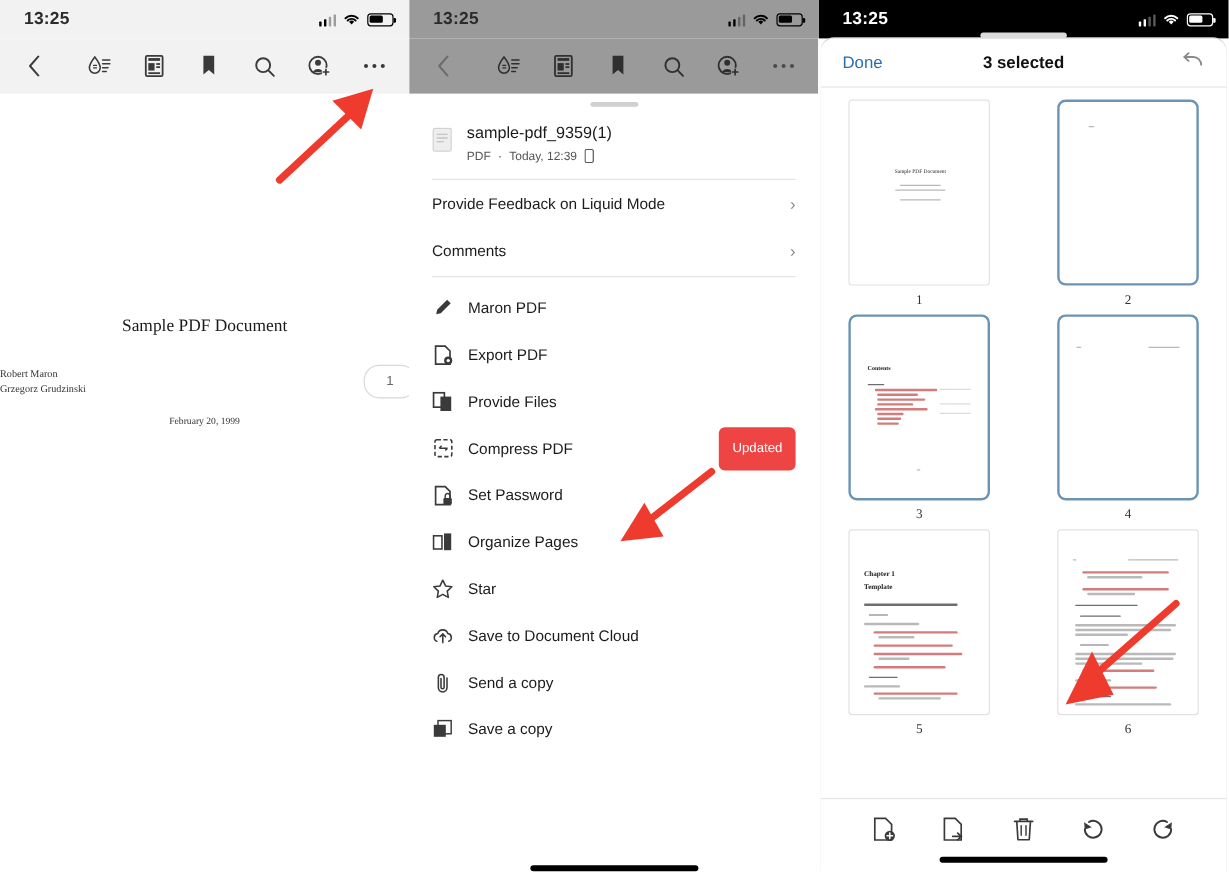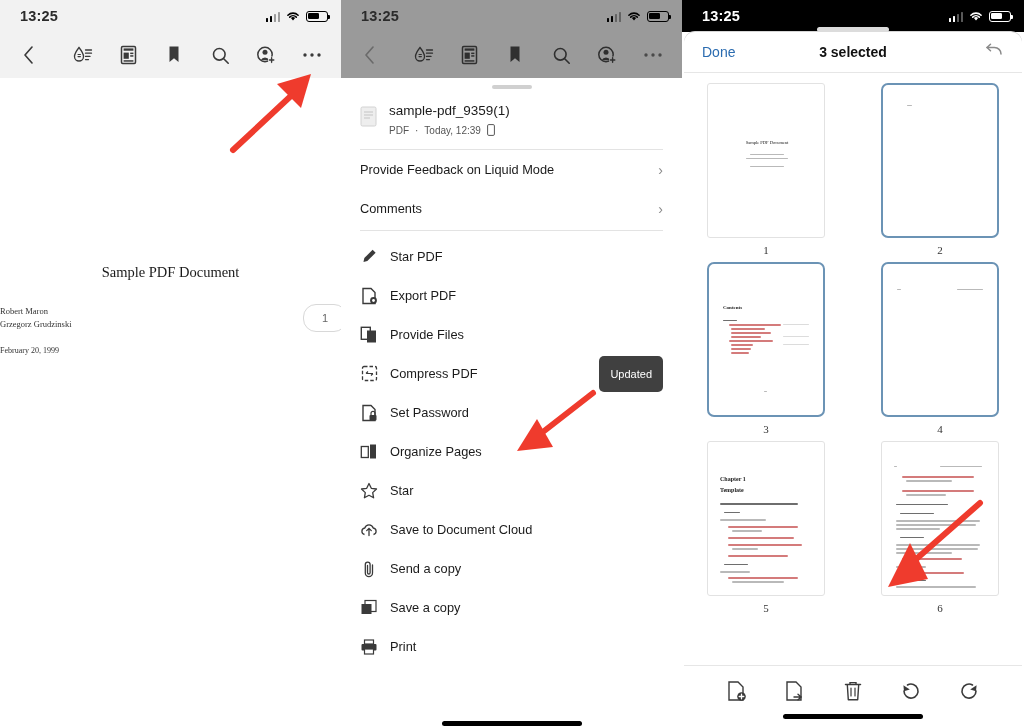--- a/index.html
+++ b/index.html
@@ -32,38 +32,38 @@
   
   .toolbar1{height:46px;background:#f2f2f2;display:flex;align-items:center;padding:0 14px;box-sizing:border-box;position:relative;}
   .tb-back{width:28px;display:flex;align-items:center;justify-content:center;}
   .tb-icons{margin-left:auto;display:flex;align-items:center;gap:24px;padding-right:4px;}
   .tb-icons .ic{width:22px;height:22px;display:flex;align-items:center;justify-content:center;}
 
   .docarea{position:relative;height:649px;background:#fff;}
   .pagepill{position:absolute;right:-6px;top:40px;width:42px;height:26px;border:1px solid #d8d8d8;border-radius:13px;background:#fff;display:flex;align-items:center;justify-content:center;font-size:11px;color:#666;}
   .doctitle{text-align:center;font-family:"Liberation Serif",serif;font-size:14.5px;color:#1a1a1a;margin-top:186px;}
   .docauthors{font-family:"Liberation Serif",serif;font-size:8.5px;color:#333;line-height:1.55;margin-top:24px;}
-  .docdate{font-family:"Liberation Serif",serif;font-size:8px;color:#333;margin-top:15px;}
+  .docdate{text-align:center;font-family:"Liberation Serif",serif;font-size:8px;color:#333;margin-top:15px;}
   .homebar{position:absolute;bottom:8px;left:50%;transform:translateX(-50%);width:140px;height:5px;border-radius:3px;background:#000;}
   .toolbar2{height:46px;background:#9a9a9a;display:flex;align-items:center;padding:0 14px;box-sizing:border-box;}
   .sheet{background:#fff;height:649px;position:relative;border-radius:10px 10px 0 0;}
   .grabber{width:40px;height:4px;border-radius:2px;background:#d0d0d0;margin:7px auto 0;}
   .fileRow{display:flex;align-items:flex-start;gap:12px;padding:14px 19px 0 19px;}
   .fileIcon{width:17px;height:21px;flex:none;margin-top:3px;}
   .fileName{font-size:13.5px;color:#1b1b1b;line-height:1.2;}
   .fileMeta{display:flex;align-items:center;gap:6px;margin-top:5px;font-size:10px;color:#555;}
   .hr{height:1px;background:#e3e3e3;margin:13px 19px 0;}
   .navRow{display:flex;align-items:center;padding:0 19px;height:39px;justify-content:space-between;}
   .navRow .lbl{font-size:12.8px;color:#1b1b1b;}
   .chev{color:#8a8a8a;font-size:14px;}
   .menuList{padding:6px 0 0;}
   .mItem{display:flex;align-items:center;height:39px;padding:0 19px;position:relative;}
   .mIcon{width:18px;height:18px;flex:none;display:flex;align-items:center;justify-content:center;margin-right:12px;}
   .mLabel{font-size:12.8px;color:#1b1b1b;}
-  .badge{margin-left:auto;background:#404040;color:#fff;font-size:11px;border-radius:5px;padding:12px 11px;text-align:center;}
+  .badge{margin-left:auto;background:#ef4444;color:#fff;font-size:11px;border-radius:5px;padding:12px 11px;text-align:center;}
 
   
   .sheet3{background:#fff;height:695px;border-radius:11px 11px 0 0;position:relative;margin:0 2px;box-shadow:0 -1px 0 #d6d6d6;}
   .grab3{width:72px;height:5px;border-radius:3px;background:#dcdcdc;margin:0 auto;position:absolute;top:-5px;left:50%;transform:translateX(-50%);}
   .hdr3{height:40px;display:flex;align-items:center;padding:0 18px;border-bottom:1px solid #e6e6e6;}
   .done{font-size:14px;color:#2b6cb0;}
   .selTitle{position:absolute;left:0;right:0;text-align:center;font-size:14px;font-weight:bold;color:#111;pointer-events:none;}
   .undo{margin-left:auto;}
   .grid{padding:10px 14px 0;display:grid;grid-template-columns:1fr 1fr;gap:0 38px;}
   .thumbWrap{display:flex;flex-direction:column;align-items:center;margin-bottom:6px;}
@@ -290,21 +290,21 @@
       <div class="hr" style="margin-top:2px;"></div>
 
       <div class="menuList">
 
         <div class="mItem">
           <span class="mIcon">
             <svg width="17" height="17" viewBox="0 0 17 17">
                 <path d="M11.6 1.8 l3 3 l-8.3 8.3 l-3.8 0.8 l0.8 -3.8 Z" fill="#3a3a3a"></path>
               </svg>
           </span>
-          <span class="mLabel">Star PDF</span>
+          <span class="mLabel">Maron PDF</span>
         </div>
 
         <div class="mItem">
           <span class="mIcon">
             <svg width="17" height="18" viewBox="0 0 17 18">
               <path d="M2 1.5 h8 l4 4 v11 h-12 Z" stroke="#3a3a3a" stroke-width="1.4" fill="none"></path>
               <circle cx="12.5" cy="13.5" r="3.4" fill="#3a3a3a"></circle>
                 <circle cx="12.5" cy="13.5" r="1.4" fill="#fff"></circle>
             </svg>
           </span>
@@ -384,30 +384,20 @@
         <div class="mItem">
           <span class="mIcon">
             <svg width="18" height="17" viewBox="0 0 18 17">
               <rect x="5" y="1.5" width="11" height="11" stroke="#3a3a3a" stroke-width="1.2" fill="none"></rect>
               <rect x="1.5" y="5" width="10" height="10" fill="#3a3a3a"></rect>
             </svg>
           </span>
           <span class="mLabel">Save a copy</span>
         </div>
 
-        <div class="mItem">
-          <span class="mIcon">
-            <svg width="18" height="16" viewBox="0 0 18 16">
-              <rect x="4.5" y="1" width="9" height="4" stroke="#3a3a3a" stroke-width="1.2" fill="none"></rect>
-              <rect x="1.5" y="5" width="15" height="6.5" rx="1" fill="#3a3a3a"></rect>
-              <rect x="4.5" y="10" width="9" height="5" stroke="#3a3a3a" stroke-width="1.2" fill="#fff"></rect>
-            </svg>
-          </span>
-          <span class="mLabel">Print</span>
-        </div>
       </div>
 
       <div class="homebar"></div>
     </div>
 
     <svg class="arrow" style="left:140px;top:385px;" width="120" height="90" viewBox="0 0 120 90">
       <path d="M112 8 L58 50" stroke="#ef3b2d" stroke-width="6" stroke-linecap="round"></path>
       <path d="M36 66 L72 62 L56 34 Z" fill="#ef3b2d"></path>
     </svg>
   </div>

